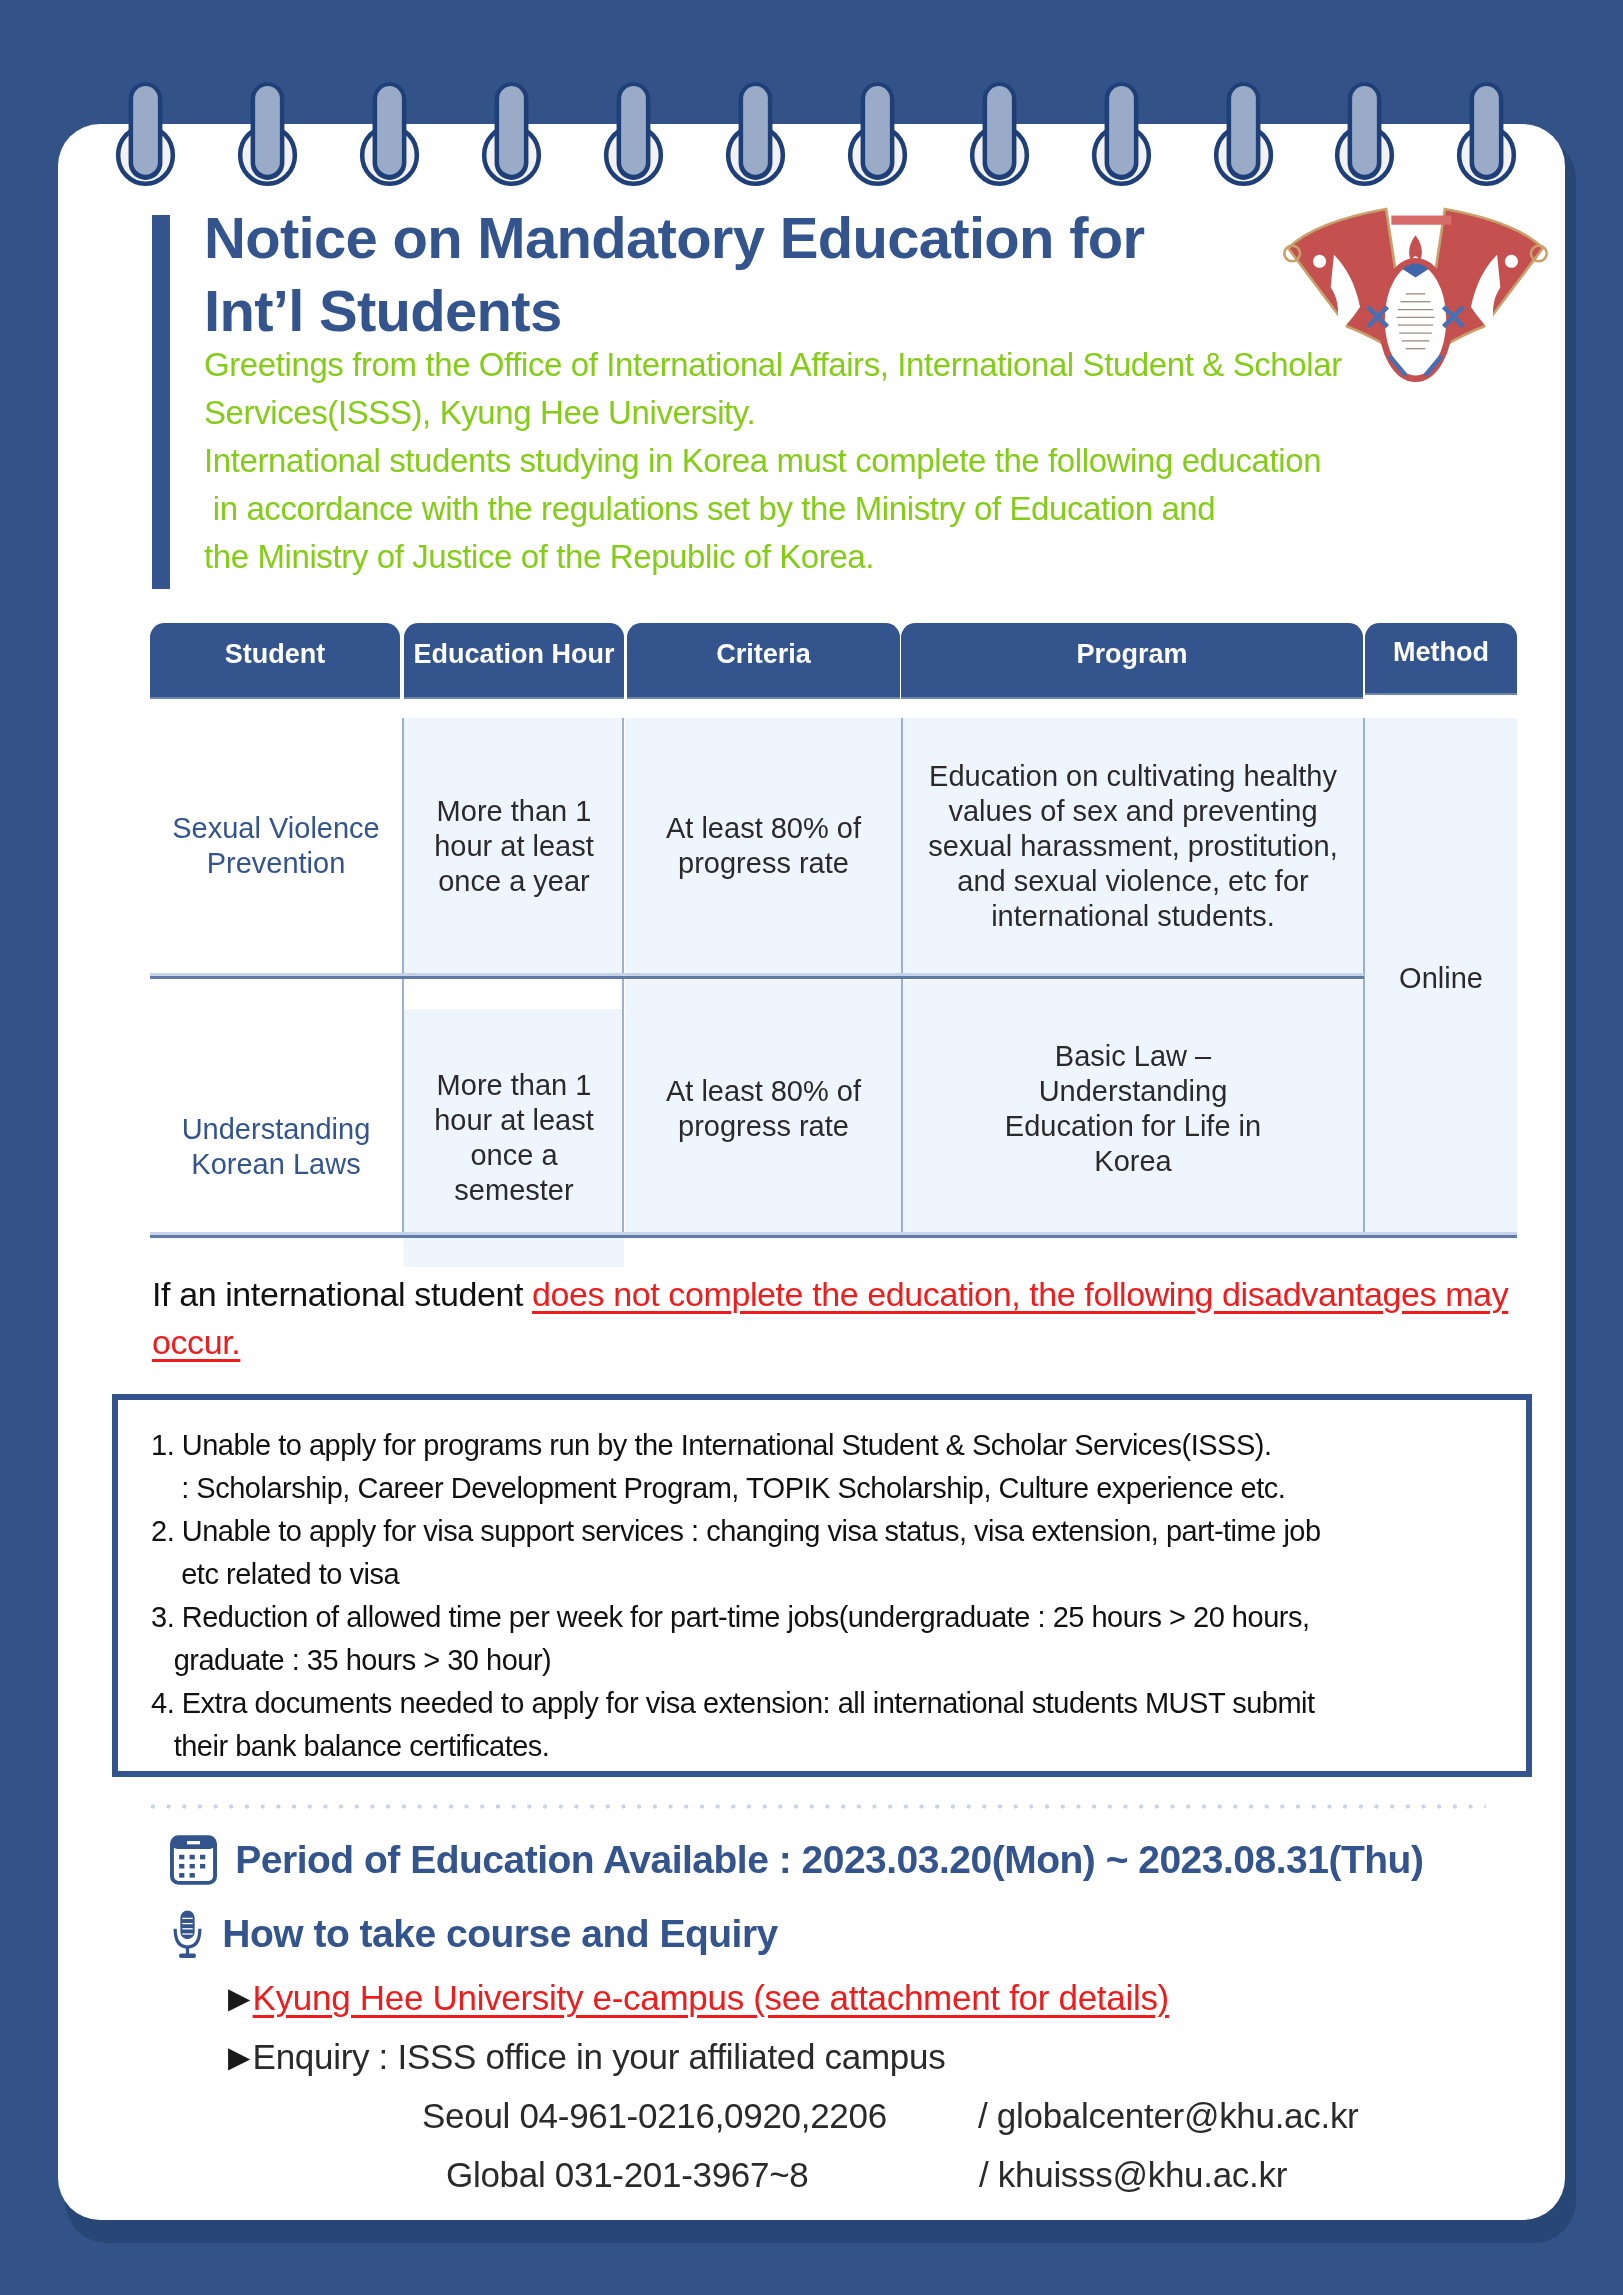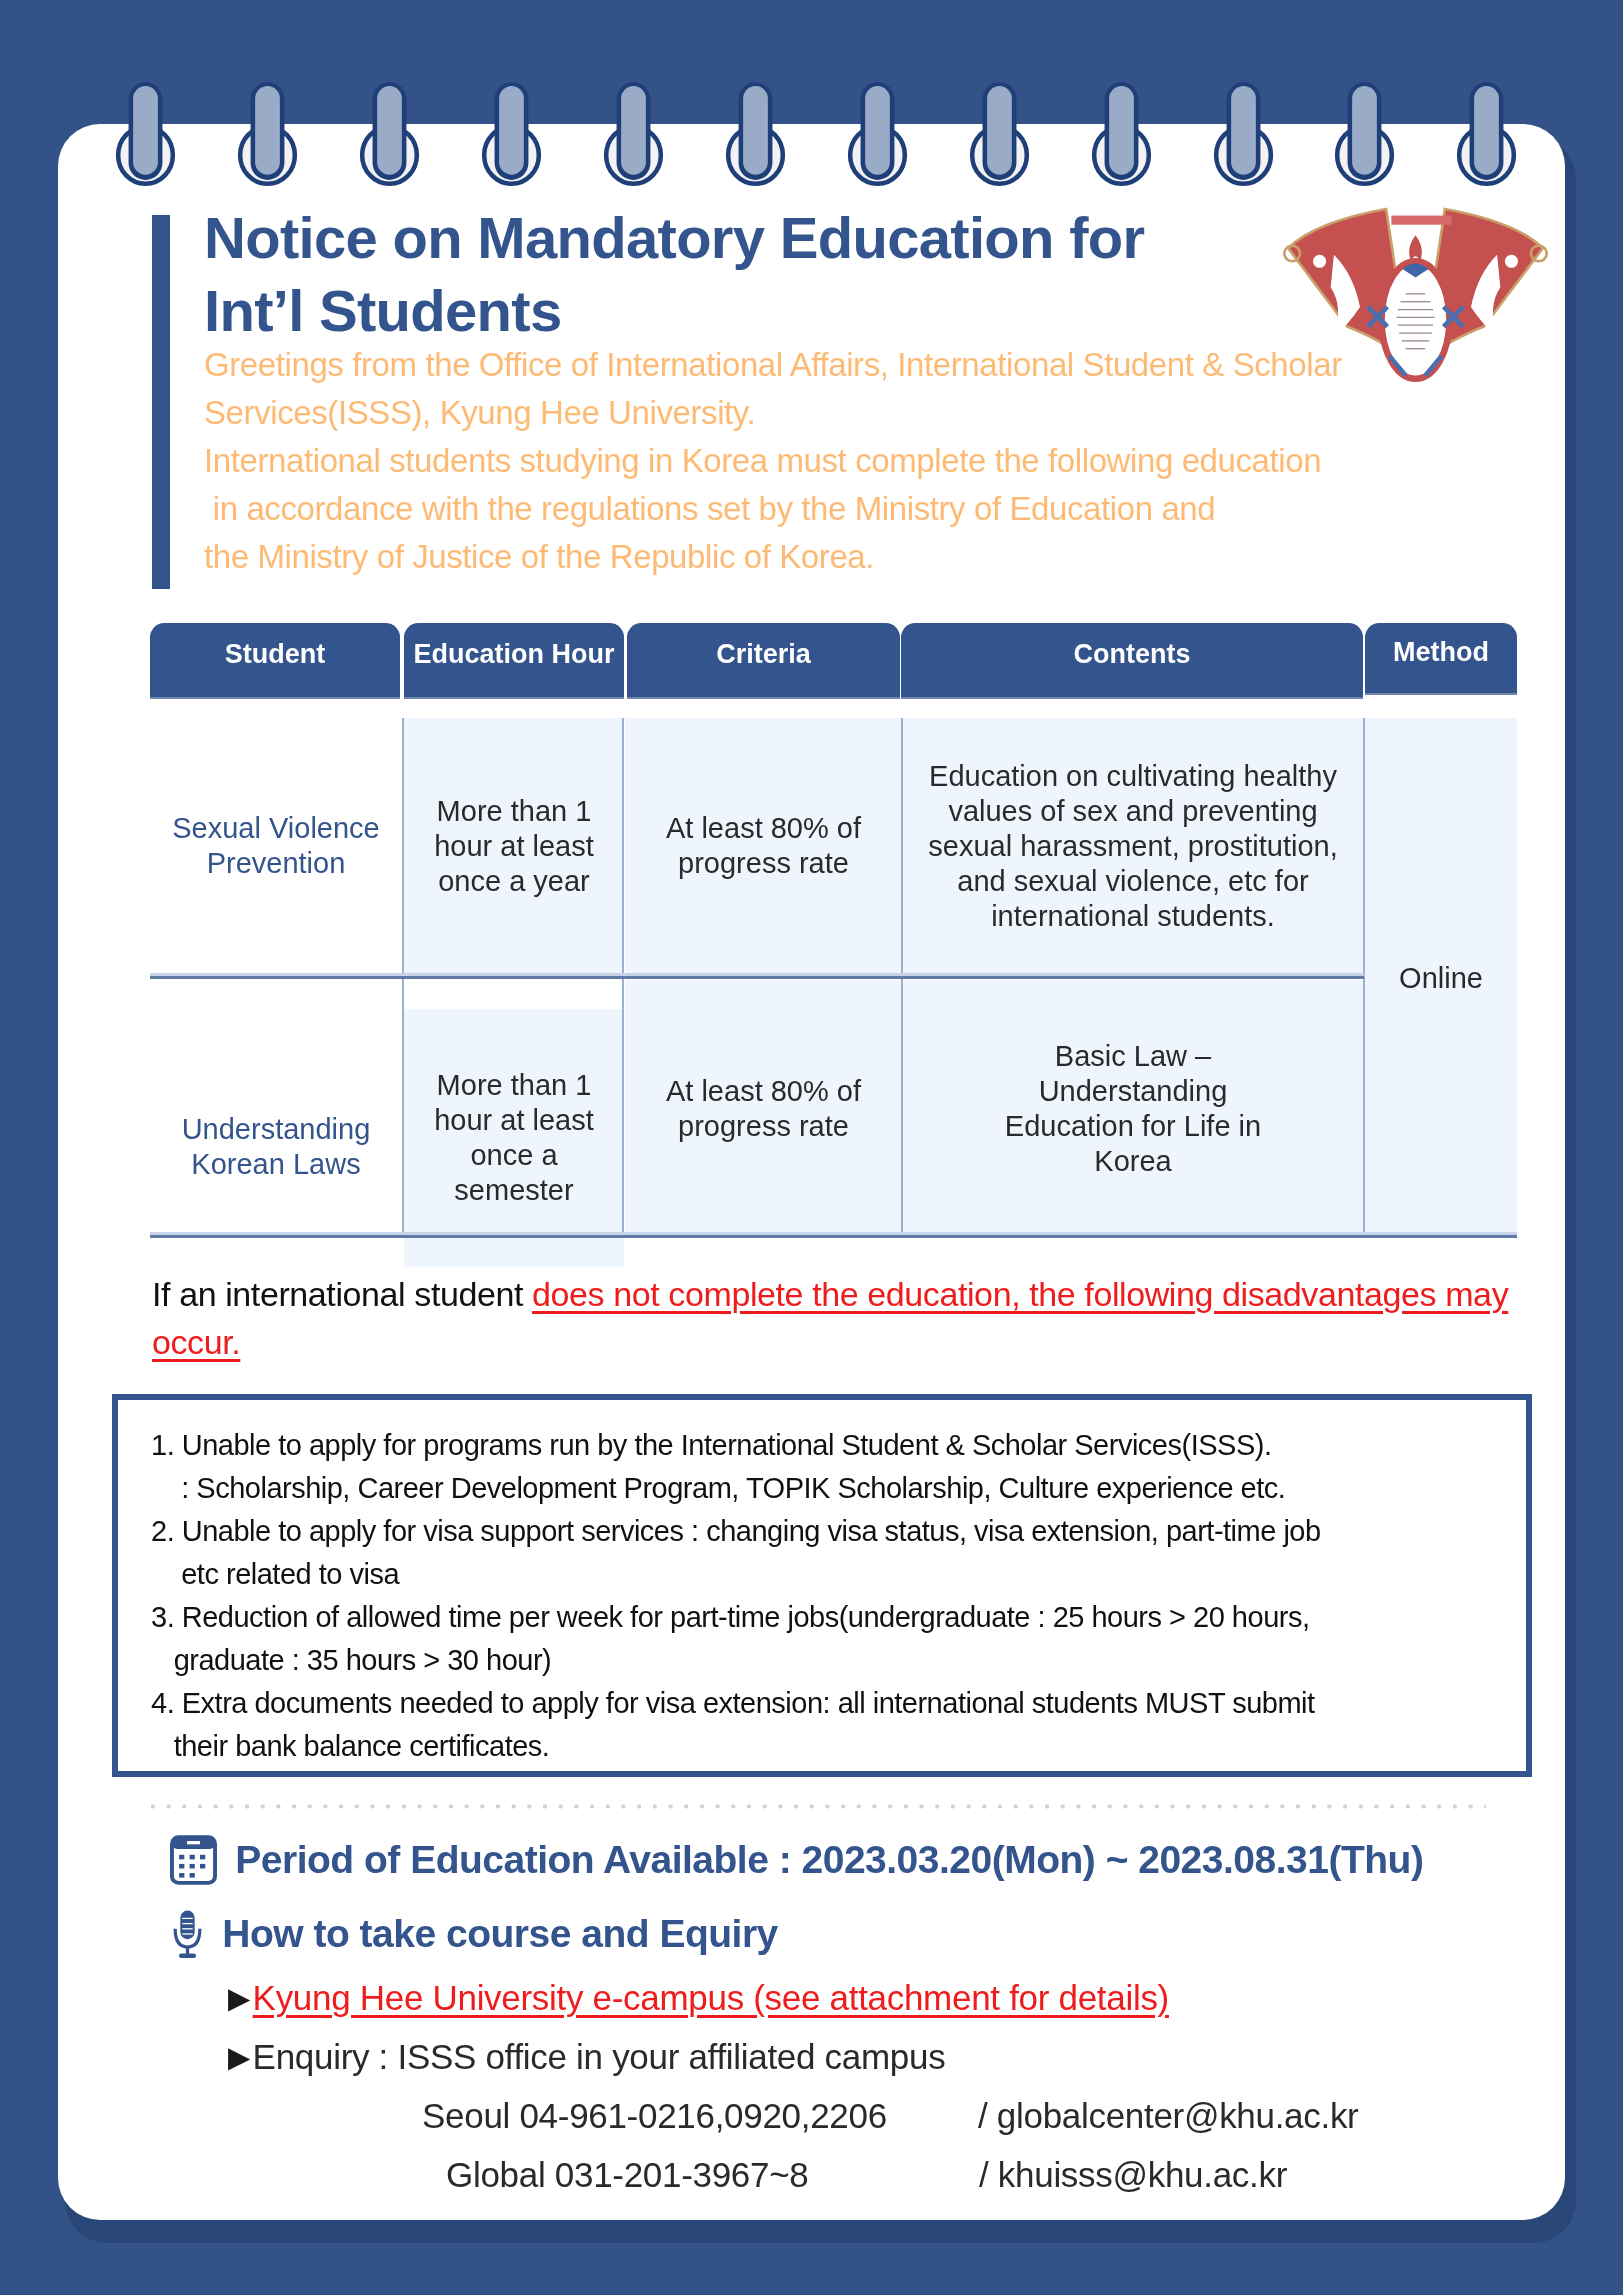--- a/index.html
+++ b/index.html
@@ -29,21 +29,21 @@
     }
     .title {
       position: absolute; left: 204px; top: 201px; width: 1046px;
       color: #33548c; font-weight: bold; font-size: 58px; line-height: 73px;
       letter-spacing: -0.7px;
     }
     .logo { position: absolute; left: 1275px; top: 196px; width: 281px; height: 186px; }
     .logo svg { width: 100%; height: 100%; display: block; }
     .intro {
       position: absolute; left: 204px; top: 341px; width: 1308px;
-      color: #fdba74; font-size: 33px; line-height: 48px; letter-spacing: -0.4px;
+      color: #84cc16; font-size: 33px; line-height: 48px; letter-spacing: -0.4px;
     }
     .intro p { white-space: pre; }
 
     
     .table { position: absolute; left: 150px; top: 623px; width: 1367px; }
     .thead { position: absolute; top: 0; left: 0; height: 78px; width: 1367px; }
     .th {
       position: absolute; top: 0; height: 76px;
       background: #33548c; color: #ffffff; font-weight: bold;
       font-size: 27px; display: flex; align-items: center; justify-content: center;
@@ -252,21 +252,21 @@
   <p>International students studying in Korea must complete the following education</p>
   <p> in accordance with the regulations set by the Ministry of Education and</p>
   <p>the Ministry of Justice of the Republic of Korea.</p>
 </div>
 
 <div class="table">
   <div class="thead">
     <div class="th" style="left:0;width:250px;">Student</div>
     <div class="th" style="left:254px;width:220px;">Education Hour</div>
     <div class="th" style="left:477px;width:273px;">Criteria</div>
-    <div class="th" style="left:751px;width:462px;">Contents</div>
+    <div class="th" style="left:751px;width:462px;">Program</div>
     <div class="th" style="left:1215px;width:152px;height:72px;">Method</div>
   </div>
   <div class="tbody">
 
     <div class="cell subject" style="left:0;top:0;width:252px;height:256px;">Sexual Violence Prevention</div>
     <div class="cell" style="left:254px;top:0;width:220px;height:256px;padding:0 6.5px;">More than 1 hour at least once a year</div>
     <div class="cell" style="left:475px;top:0;width:277px;height:256px;padding:0 26px;">At least 80% of progress rate</div>
     <div class="cell" style="left:753px;top:0;width:460px;height:256px;padding:0 13px;">Education on cultivating healthy values of sex and preventing sexual harassment, prostitution, and sexual violence, etc for international students.</div>
 
     <div class="cell subject" style="left:0;top:262px;width:252px;height:334px;padding:0 19.6px;">Understanding Korean Laws</div>

